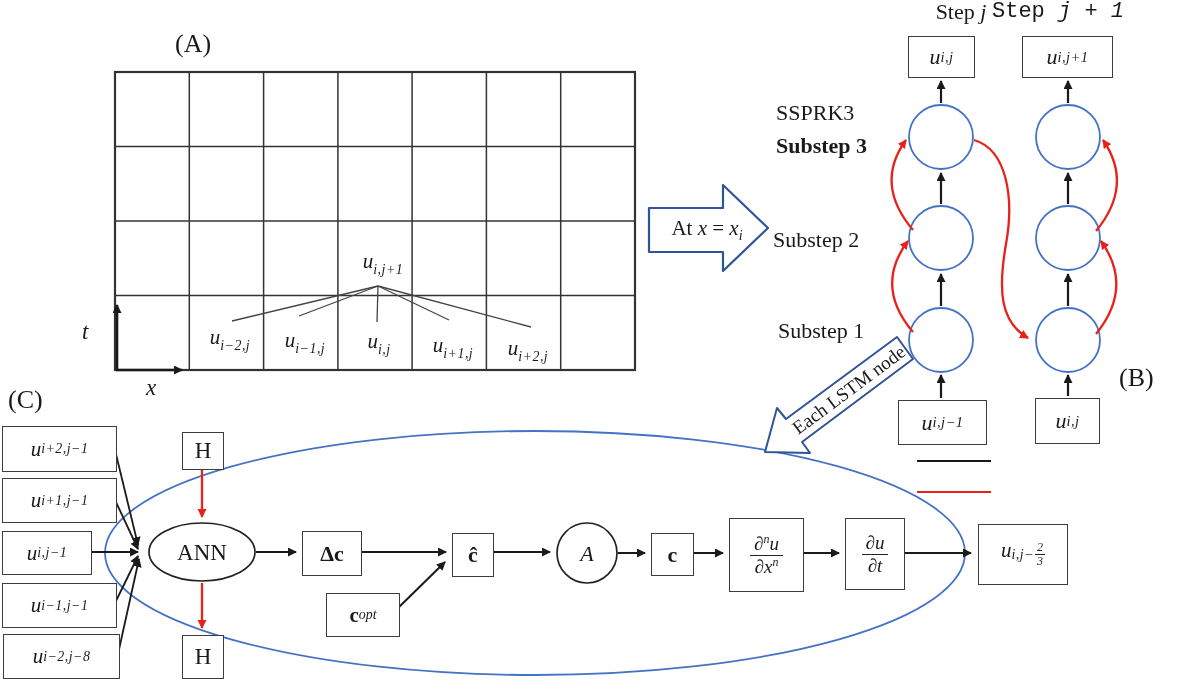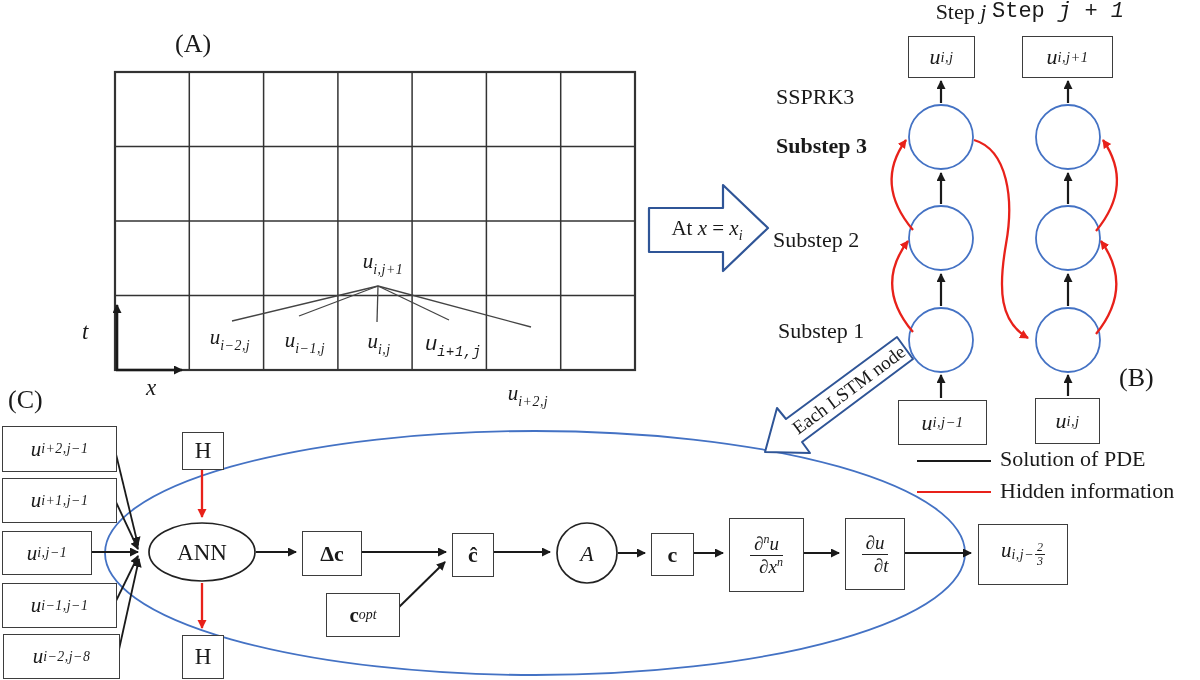--- a/index.html
+++ b/index.html
@@ -10,21 +10,21 @@
   .cx{transform:translateX(-50%);}
   .cc{transform:translate(-50%,-50%);}
   .bx{position:absolute;z-index:2;border:1.7px solid #3d3d3d;background:#fff;
       display:flex;align-items:center;justify-content:center;white-space:nowrap;}
   .it{font-style:italic;}
   .bold{font-weight:bold;}
   .usub{font-style:italic;font-size:0.66em;vertical-align:-0.45em;letter-spacing:0.5px;}
   .vsub{font-style:italic;font-size:0.66em;vertical-align:-0.35em;}
   .sz21{font-size:21px;} .sz22{font-size:22px;} .sz23{font-size:23px;}
   .sz26{font-size:26px;} .sz19{font-size:19px;}
-  .frac{display:inline-flex;flex-direction:column;align-items:flex-end;line-height:1.12;
+  .frac{display:inline-flex;flex-direction:column;align-items:center;line-height:1.12;
         font-style:italic;font-size:19px;}
   .frac .fn{border-bottom:1.6px solid #222;padding:0 4px;}
   .frac sup{font-size:12px;font-style:italic;}
   .minifrac{display:inline-flex;flex-direction:column;align-items:center;line-height:1.05;
             font-size:12px;font-style:italic;vertical-align:-0.55em;margin-left:1px;}
   .minifrac .fn{border-bottom:1.2px solid #222;padding:0 2px;}
   .rot-lstm{transform:translate(-50%,-50%) rotate(-36.6deg);}
 </style>
 </head>
 <body>
@@ -144,24 +144,24 @@
 
   <div class="txt sz21 cx" style="left:230px;top:326px;">
     <span class="it">u</span><span class="usub">i−2,j</span>
   </div>
   <div class="txt sz21 cx" style="left:305px;top:329px;font-family:Liberation Serif, serif;">
     <span class="it">u</span><span class="usub">i−1,j</span>
   </div>
   <div class="txt sz21 cx" style="left:379px;top:330px;">
     <span class="it">u</span><span class="usub">i,j</span>
   </div>
-  <div class="txt sz21 cx" style="left:453px;top:334px;font-family:Liberation Mono, monospace;">
+  <div class="txt sz21 cx" style="left:453px;top:334px;">
     <span class="it">u</span><span class="usub">i+1,j</span>
   </div>
-  <div class="txt sz21 cx" style="left:528px;top:337px;margin-top:45px;">
+  <div class="txt sz21 cx" style="left:528px;top:337px;">
     <span class="it">u</span><span class="usub">i+2,j</span>
   </div>
 
   <div class="txt sz23 it" style="left:82px;top:320px;">t</div>
   <div class="txt sz23 it" style="left:146px;top:376px;">x</div>
 
   <div class="txt sz21 cx" style="left:707px;top:217px;">
     <span>At </span><span class="it">x</span><span> = </span><span class="it">x</span><span class="vsub">i</span>
   </div>
 
@@ -184,27 +184,25 @@
   </div>
   <div class="bx sz22" style="left:898px;top:400px;width:87px;height:43px;">
     <span class="it">u</span>
       <span class="usub">i,j−1</span>
   </div>
   <div class="bx sz22" style="left:1035px;top:398px;width:63px;height:44px;">
     <span class="it">u</span>
       <span class="usub">i,j</span>
   </div>
 
-  <div class="txt sz22" style="left:776px;top:85px;">SSPRK3</div>
+  <div class="txt sz22" style="left:776px;top:101px;">SSPRK3</div>
   <div class="txt sz22" style="left:776px;top:134px;font-weight:bold;">Substep 3</div>
   <div class="txt sz22" style="left:773px;top:228px;">Substep 2</div>
   <div class="txt sz22" style="left:778px;top:319px;">Substep 1</div>
 
-  <div class="txt sz22" style="left:1000px;top:447px;">Solution of PDE</div>
-  <div class="txt sz22" style="left:1000px;top:479px;">Hidden information</div>
 
   <div class="txt sz26" style="left:1119px;top:364px;">(B)</div>
 
   <div class="txt sz26" style="left:8px;top:386px;">(C)</div>
 
   <div class="bx sz21" style="left:2px;top:426px;width:113px;height:44px;">
     <span class="it">u</span>
       <span class="usub">i+2,j−1</span>
   </div>
   <div class="bx sz21" style="left:2px;top:478px;width:113px;height:43px;">

